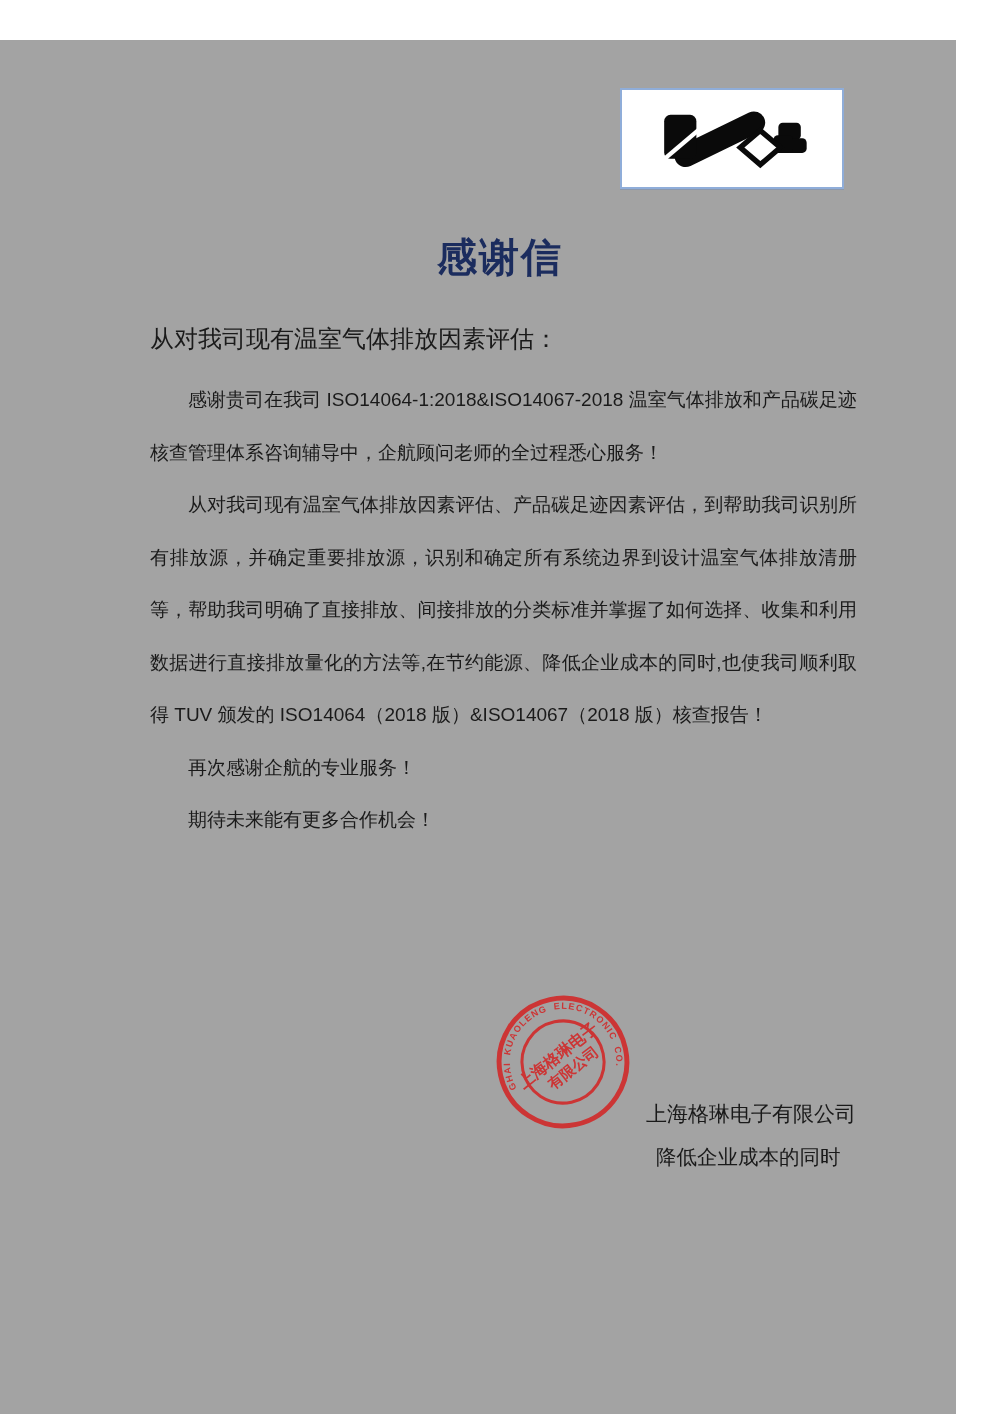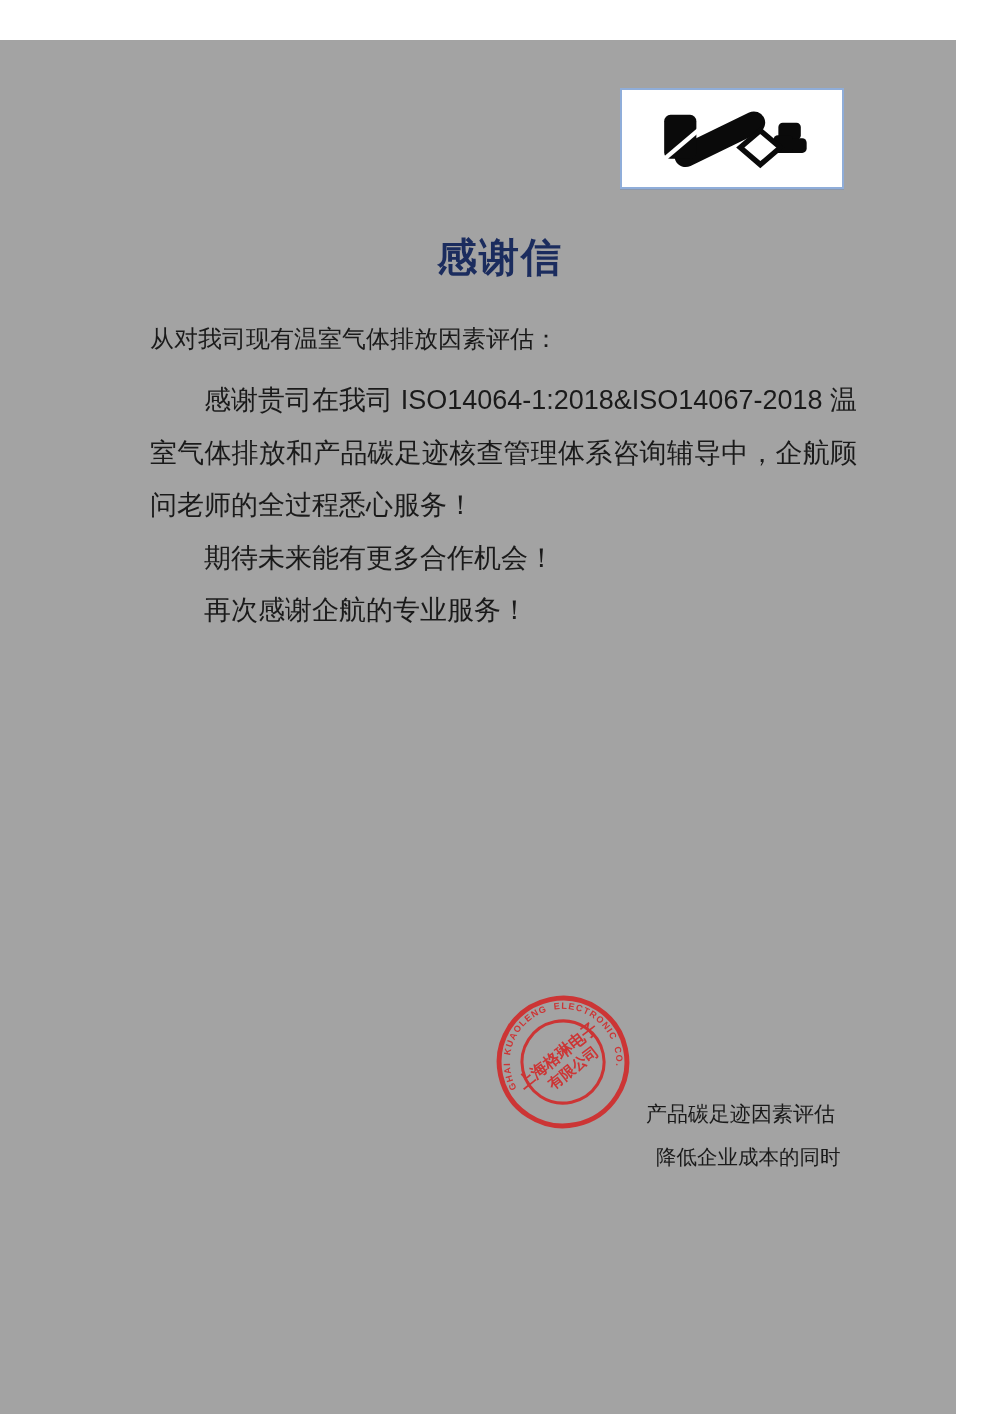--- a/index.html
+++ b/index.html
@@ -55,21 +55,21 @@
     top: 281px;
     width: 707px;
   }
   .greeting {
     font-size: 24px;
     line-height: 36px;
     color: #1a1a1a;
   }
   .content p {
     margin: 0;
-    font-size: 27px;
+    font-size: 19px;
     line-height: 52.5px;
     text-align: justify;
     text-indent: 2em;
     color: #1a1a1a;
     word-break: break-all;
   }
   .content p.first-para { margin-top: 17px; }
 
   
   .stamp {
@@ -127,37 +127,38 @@
 
       <path d="M 213 46 L 254 81 L 213 116 L 172 81 Z" fill="#ffffff" stroke="#0a0a0a" stroke-width="11"></path>
     </svg>
   </div>
 
   <h1 class="title">感谢信</h1>
 
   <div class="content">
     <div class="greeting">从对我司现有温室气体排放因素评估：</div>
     <p class="first-para">感谢贵司在我司 ISO14064-1:2018&amp;ISO14067-2018 温室气体排放和产品碳足迹核查管理体系咨询辅导中，企航顾问老师的全过程悉心服务！</p>
+    <p>从对我司现有温室气体排放因素评估、产品碳足迹因素评估，到帮助我司识别所有排放源，并确定重要排放源，识别和确定所有系统边界到设计温室气体排放清册等，帮助我司明确了直接排放、间接排放的分类标准并掌握了如何选择、收集和利用数据进行直接排放量化的方法等,在节约能源、降低企业成本的同时,也使我司顺利取得 TUV 颁发的 ISO14064（2018 版）&amp;ISO14067（2018 版）核查报告！</p>
+    <p>再次感谢企航的专业服务！</p>
     <p>期待未来能有更多合作机会！</p>
-    <p>再次感谢企航的专业服务！</p>
   </div>
 
   <svg class="stamp" viewBox="0 0 200 200" aria-hidden="true">
     <g transform="translate(100,100)">
       <circle r="84" fill="none" stroke="#d02c2c" stroke-width="6.5"></circle>
       <circle r="54" fill="none" stroke="#d02c2c" stroke-width="4"></circle>
       <defs>
         <path id="ring-path" d="M -65.8 23.9 A 70 70 0 1 1 65.8 23.9" fill="none"></path>
       </defs>
       <text font-size="12" font-weight="bold" letter-spacing="1.5" word-spacing="4">
         <textPath href="#ring-path" startOffset="50%" text-anchor="middle">SHANGHAI KUAOLENG ELECTRONIC CO. LTD.</textPath>
       </text>
       <g transform="rotate(-26)">
         <text x="0" y="-4" text-anchor="middle" font-size="21" font-weight="bold">上海格琳电子</text>
         <text x="6" y="21" text-anchor="middle" font-size="19.5" font-weight="bold">有限公司</text>
       </g>
     </g>
   </svg>
 
-  <div class="sig-company">产品碳足迹因素评估</div>
+  <div class="sig-company">上海格琳电子有限公司</div>
   <div class="sig-date">降低企业成本的同时</div>
 
 </div>
 
 </body></html>

